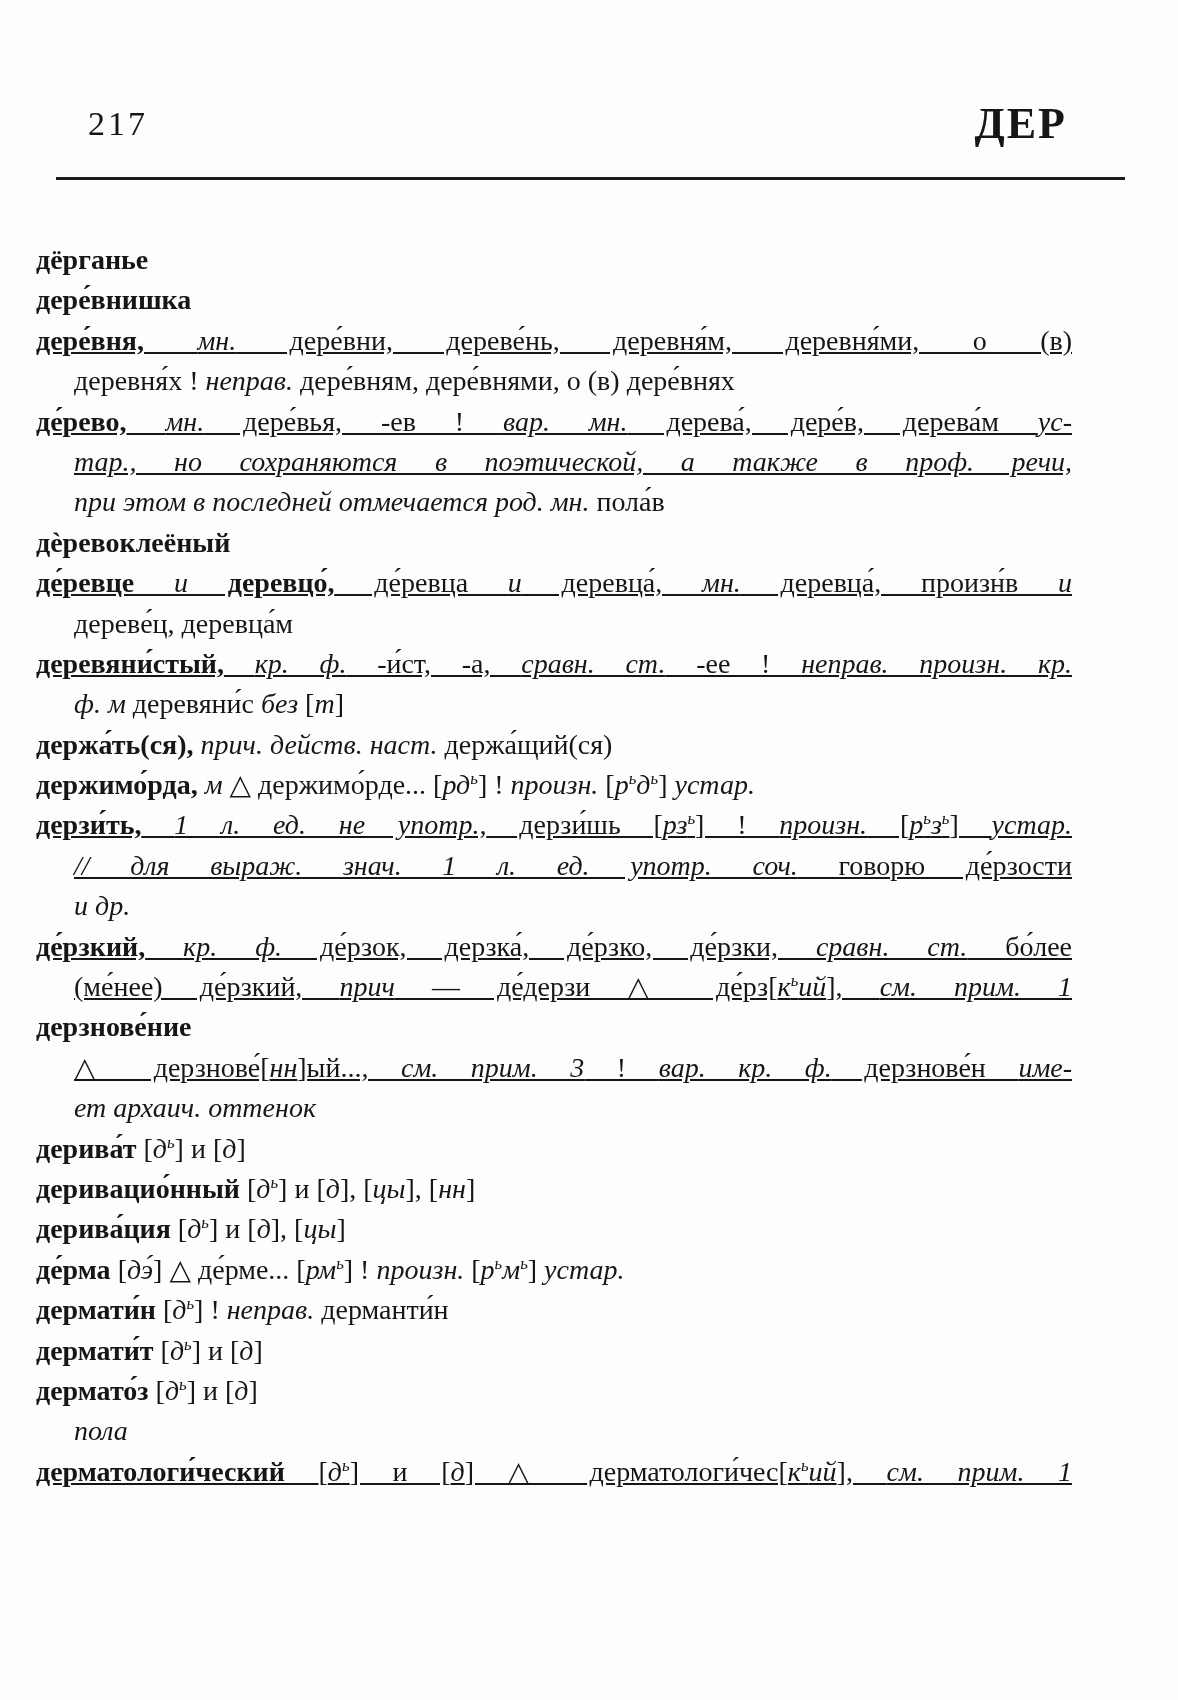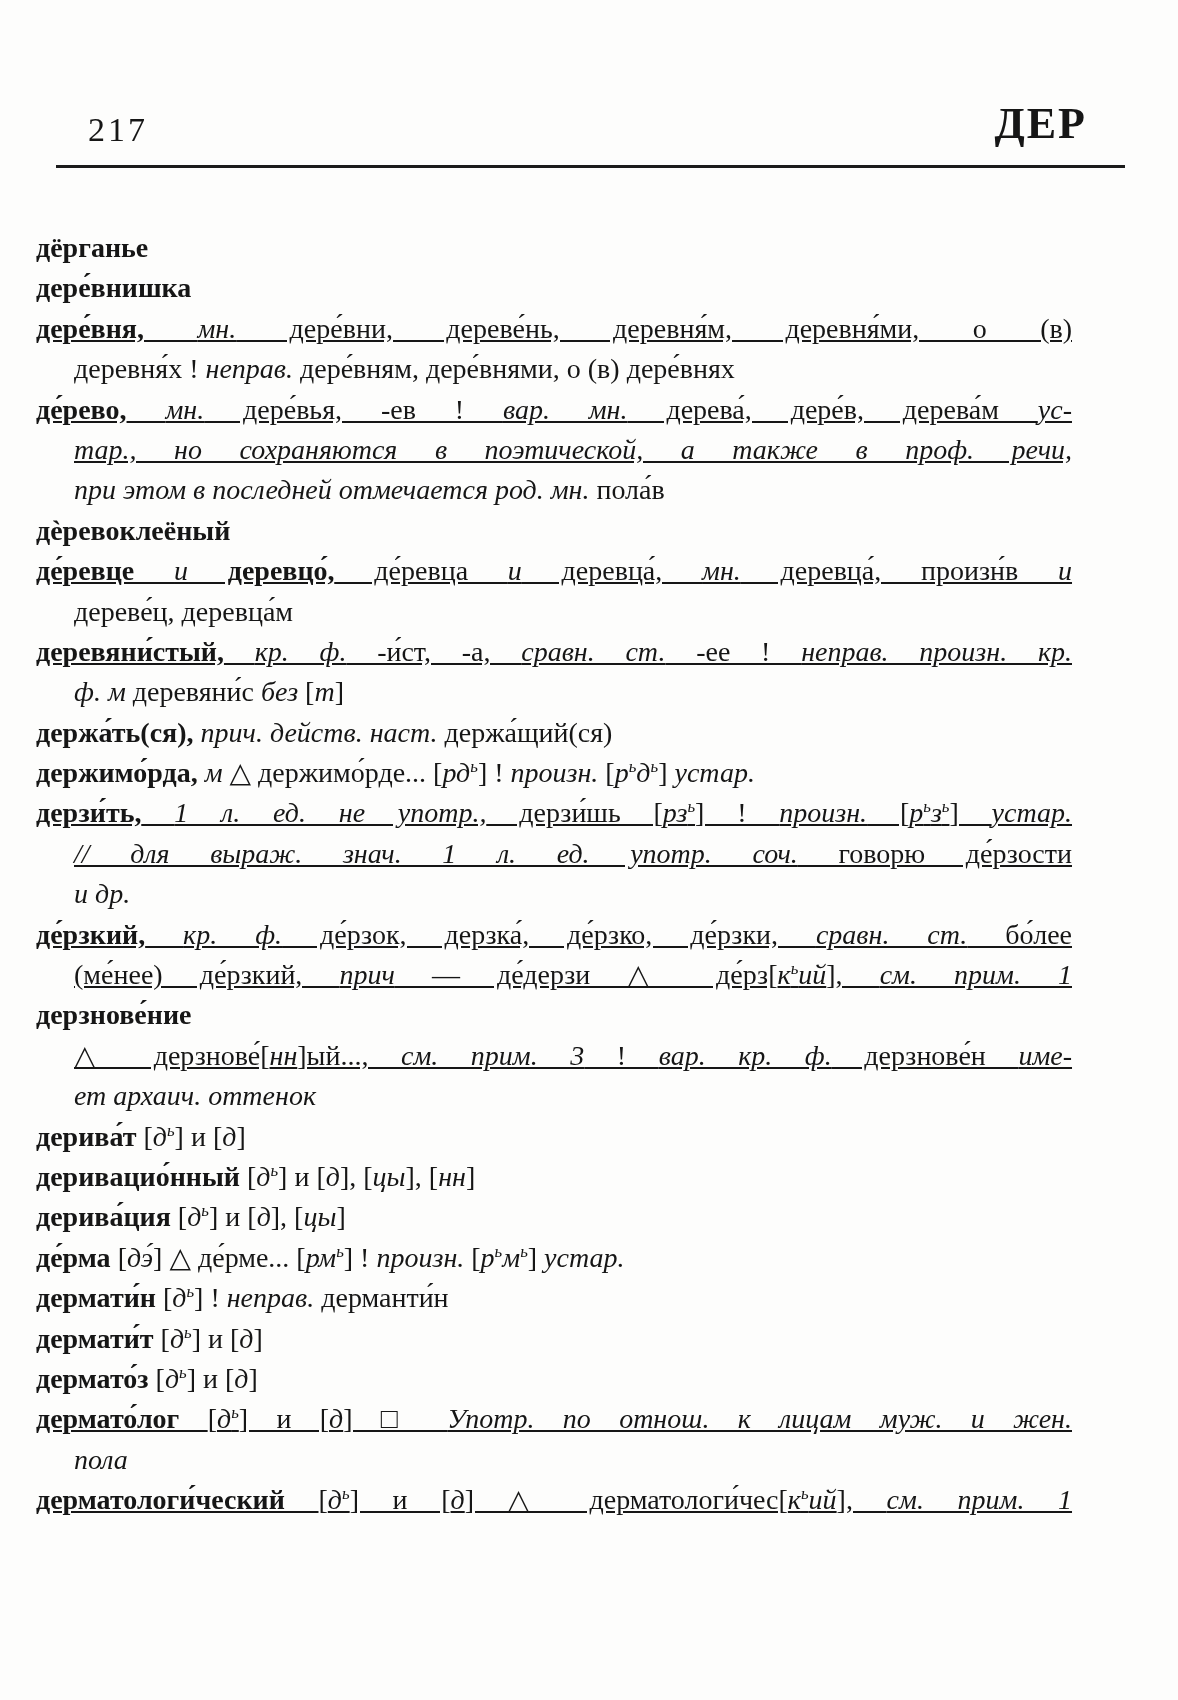--- a/index.html
+++ b/index.html
@@ -7,35 +7,35 @@
     width: 1178px; height: 1700px;
     background: #fdfdfc;
     color: #161616;
     font-family: "Liberation Serif", "DejaVu Serif", serif;
     overflow: hidden;
   }
   .page { position: relative; width: 1178px; height: 1700px; }
 
   .header {
     margin: 98px 53px 0 56px;
-    padding: 0 2px 16px 32px;
+    padding: 0 2px 28px 32px;
     border-bottom: 3px solid #1b1b1b;
     display: flex;
     justify-content: space-between;
-    align-items: flex-end;
+    align-items: center;
   }
   .page-number {
     font-size: 34px;
     letter-spacing: 3px;
   }
   .running-head {
     font-size: 44px;
     font-weight: bold;
     letter-spacing: 2px;
-    margin-right: 36px;
+    margin-right: 56px;
   }
 
   .body-text {
     margin: 60px 56px 0 36px;
     width: 1036px;
   }
   .ln {
     font-size: 28px;
     line-height: 40.4px;
     height: 40.4px;
@@ -91,18 +91,17 @@
       <div class="ln"><span class="b">дерзнове́ние</span></div>
       <div class="ln ind j"><span>△ дерзнове́[</span><span class="i">нн</span><span>]ый..., </span><span class="i">см. прим. 3</span><span> ! </span><span class="i">вар. кр. ф.</span><span> дерзнове́н </span><span class="i">име-</span></div>
       <div class="ln ind"><span class="i">ет архаич. оттенок</span></div>
       <div class="ln"><span class="b">дерива́т </span><span>[</span><span class="i">д</span><span class="is">ь</span><span>] и [</span><span class="i">д</span><span>]</span></div>
       <div class="ln"><span class="b">деривацио́нный </span><span>[</span><span class="i">д</span><span class="is">ь</span><span>] и [</span><span class="i">д</span><span>], [</span><span class="i">цы</span><span>], [</span><span class="i">нн</span><span>]</span></div>
       <div class="ln"><span class="b">дерива́ция </span><span>[</span><span class="i">д</span><span class="is">ь</span><span>] и [</span><span class="i">д</span><span>], [</span><span class="i">цы</span><span>]</span></div>
       <div class="ln"><span class="b">де́рма </span><span>[</span><span class="i">дэ́</span><span>] △ де́рме... [</span><span class="i">рм</span><span class="is">ь</span><span>] ! </span><span class="i">произн.</span><span> [</span><span class="i">р</span><span class="is">ь</span><span class="i">м</span><span class="is">ь</span><span>] </span><span class="i">устар.</span></div>
       <div class="ln"><span class="b">дермати́н </span><span>[</span><span class="i">д</span><span class="is">ь</span><span>] ! </span><span class="i">неправ.</span><span> дерманти́н</span></div>
       <div class="ln"><span class="b">дермати́т </span><span>[</span><span class="i">д</span><span class="is">ь</span><span>] и [</span><span class="i">д</span><span>]</span></div>
       <div class="ln"><span class="b">дермато́з </span><span>[</span><span class="i">д</span><span class="is">ь</span><span>] и [</span><span class="i">д</span><span>]</span></div>
-      <div class="ln j"><span class="b">дермато́лог </span><span>[</span><span class="i">д</span><span class="is">ь</span><span>] и [</span><span class="i">д</span><span>] □ </span><span class="i">Употр. по отнош. к лицам муж. и жен.</span></div>
       <div class="ln ind"><span class="i">пола</span></div>
       <div class="ln j"><span class="b">дерматологи́ческий </span><span>[</span><span class="i">д</span><span class="is">ь</span><span>] и [</span><span class="i">д</span><span>] △ дерматологи́чес[</span><span class="i">к</span><span class="is">ь</span><span class="i">ий</span><span>], </span><span class="i">см. прим. 1</span></div>
     </div>
 
 </div>
 
 </body></html>

